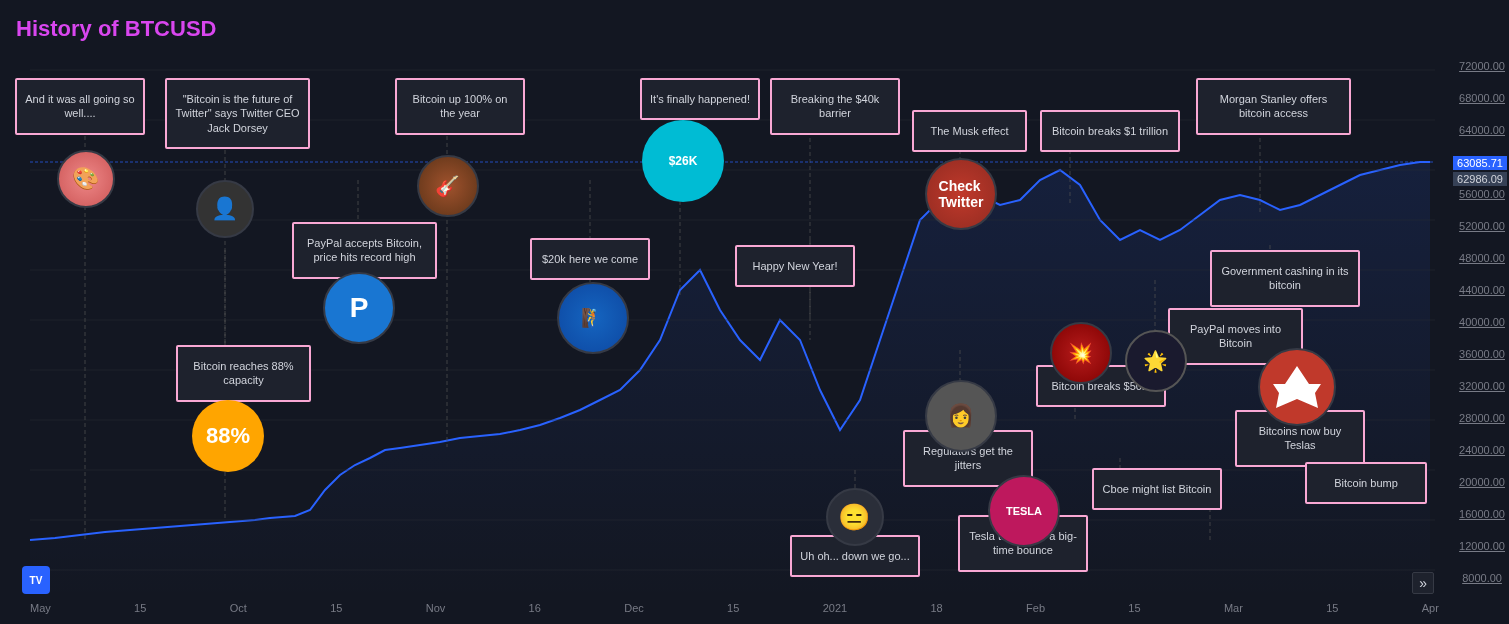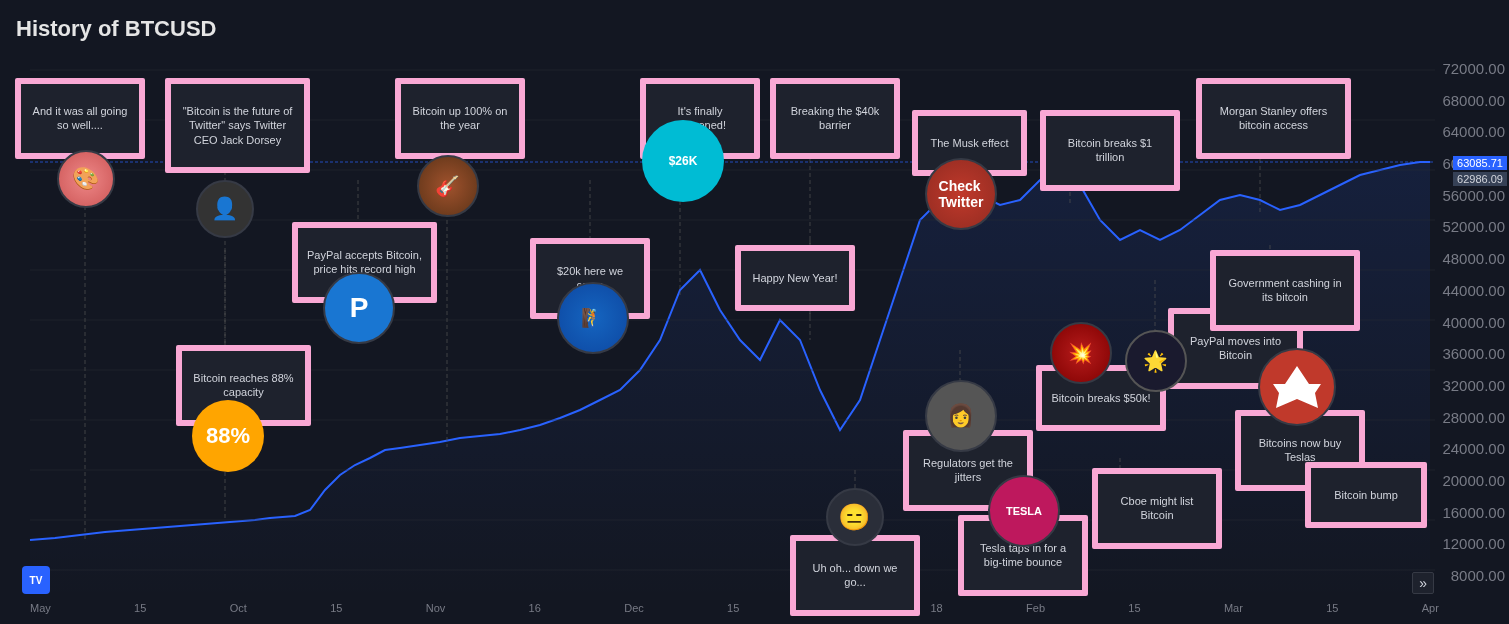--- a/index.html
+++ b/index.html
@@ -16,37 +16,38 @@
       width: 1509px;
       height: 624px;
       position: relative;
     }
     .page-title {
       position: absolute;
       top: 16px;
       left: 16px;
       font-size: 22px;
       font-weight: 600;
-      color: #e5e5e5;
+      color: #d946ef;
     }
     
     .y-axis {
       position: absolute;
       right: 4px;
       top: 0;
       height: 100%;
       display: flex;
       flex-direction: column;
       justify-content: space-between;
       padding: 60px 0 40px;
     }
     .y-label {
-      font-size: 15px;
+      font-size: 11px;
       color: #787b86;
-      text-align: right;
+      text-align: center;
+      text-decoration: underline;
     }
     
     .x-axis {
       position: absolute;
       bottom: 10px;
       left: 30px;
       right: 70px;
       display: flex;
       justify-content: space-between;
     }
@@ -68,24 +69,24 @@
       right: 70px;
       background: #364156;
       color: #d1d4dc;
       font-size: 11px;
       padding: 1px 4px;
     }
     
     .annotation {
       position: absolute;
       background: #1e222d;
-      border: 6px solid #f9a8d4;
+      border: 2px solid #f9a8d4;
       color: #d1d4dc;
       font-size: 11px;
-      padding: 20px 7px;
+      padding: 12px 7px;
       border-radius: 2px;
       max-width: 160px;
       text-align: center;
       line-height: 1.3;
       pointer-events: none;
     }
     
     .ann-circle {
       position: absolute;
       border-radius: 50%;

